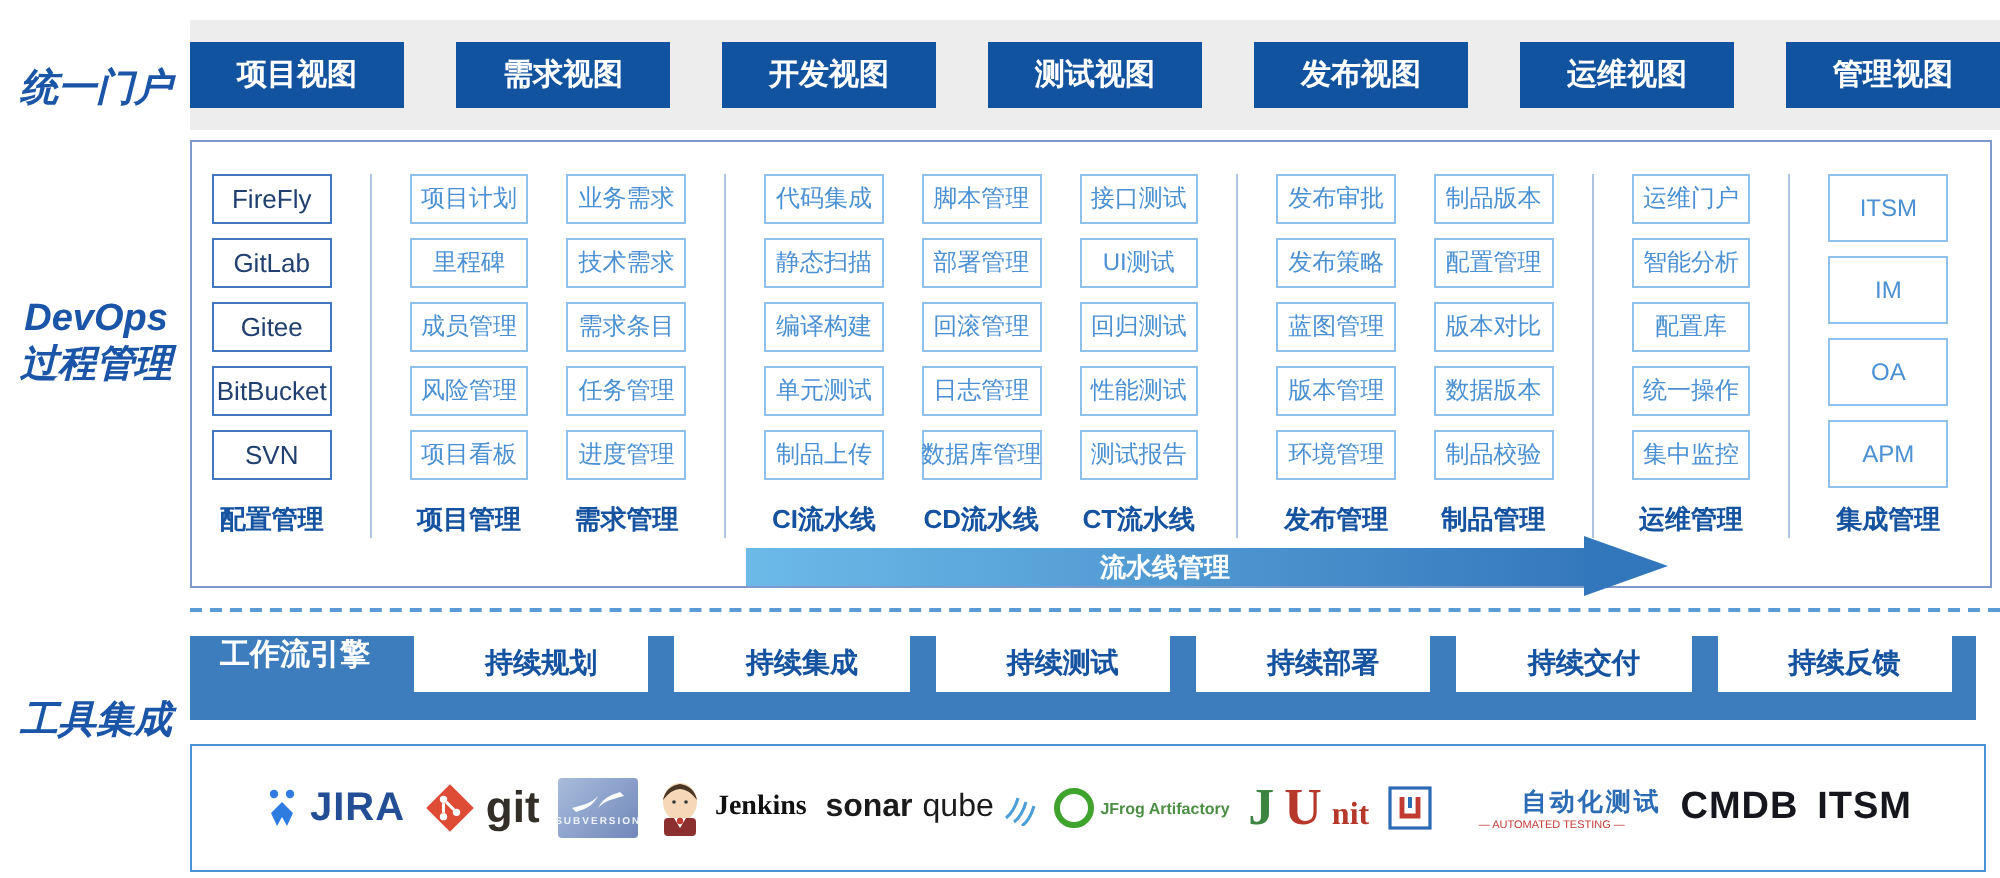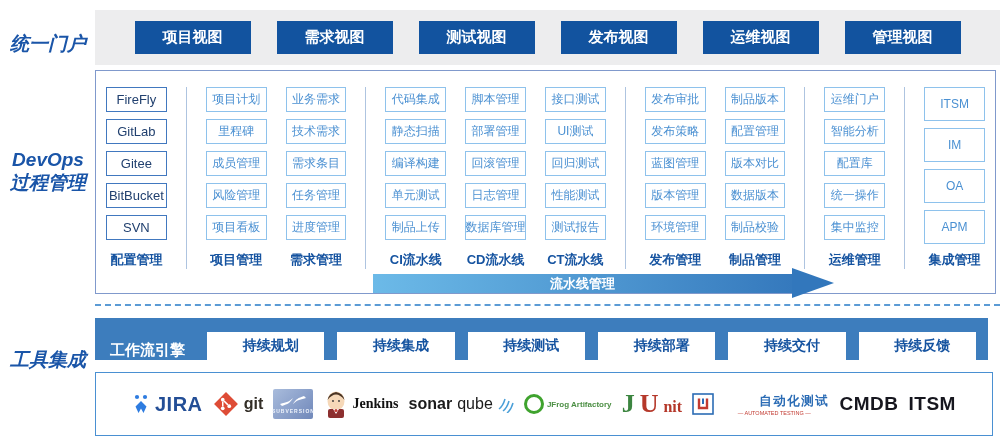--- a/index.html
+++ b/index.html
@@ -15,21 +15,21 @@
 
   
   #portal-band{position:absolute;left:95px;top:10px;width:905px;height:55px;background:#ededee;
                display:flex;align-items:center;justify-content:center;gap:26px;}
   .view-btn{width:116px;height:33px;background:#12539f;color:#fff;font-size:15px;font-weight:bold;
             display:flex;align-items:center;justify-content:center;cursor:pointer;}
 
   
   #process-box{position:absolute;left:95px;top:70px;width:901px;height:224px;box-sizing:border-box;
                border:1px solid #8099cc;background:#fff;}
-  #process-columns{position:absolute;left:10px;right:10px;top:16px;display:flex;gap:19px;}
+  #process-columns{position:absolute;left:10px;right:21px;top:16px;display:flex;gap:19px;}
   .vdiv{width:1px;background:#aec4e0;align-self:stretch;}
   .proc-col{flex:1;display:flex;flex-direction:column;min-width:0;}
   .box-list{display:flex;flex-direction:column;gap:7px;height:157px;}
   .proc-box{height:25px;box-sizing:border-box;border:1px solid #8ec2ec;color:#4a90d2;font-size:12px;
             display:flex;align-items:center;justify-content:center;white-space:nowrap;background:#fff;cursor:pointer;}
   .proc-box.tool{border-color:#4178bf;color:#21406f;font-size:13px;}
   .box-list.tall .proc-box{height:34px;}
   .col-label{margin-top:7px;text-align:center;color:#1553a0;font-weight:bold;font-size:13px;white-space:nowrap;}
 
   
@@ -39,33 +39,33 @@
                        border-top:15px solid transparent;border-bottom:15px solid transparent;
                        border-left:42px solid #3277bc;}
   #pipeline-arrow-label{position:absolute;left:277px;top:203px;width:419px;height:19px;line-height:19px;
                         text-align:center;color:#fff;font-weight:bold;font-size:13px;}
 
   
   #dashed-sep{position:absolute;left:95px;top:304px;width:905px;border-top:2px dashed #5b9bd5;}
 
   
   #workflow-bar{position:absolute;left:95px;top:318px;width:893px;height:42px;background:#3d7dbd;
-                display:flex;align-items:flex-end;box-sizing:border-box;padding:0 12px 0 15px;gap:13px;}
+                display:flex;align-items:flex-start;box-sizing:border-box;padding:0 12px 0 15px;gap:13px;}
   #workflow-engine-label{color:#fff;font-weight:bold;font-size:15px;flex:none;width:84px;}
   #workflow-stages{flex:1;display:flex;gap:13px;}
   .stage-btn{flex:1;height:28px;background:#fff;color:#1553a0;font-weight:bold;font-size:14px;
              display:flex;align-items:center;justify-content:center;cursor:pointer;padding-left:10px;}
 
   
   #logo-box{position:absolute;left:95px;top:372px;width:898px;height:64px;box-sizing:border-box;
             border:1px solid #4a90d2;background:#fff;display:flex;align-items:center;
             justify-content:space-between;padding:0 36px;}
   .logo{display:flex;align-items:center;gap:5px;white-space:nowrap;}
   .jira-text{font-size:20px;font-weight:800;color:#234e96;letter-spacing:0.5px;}
-  .git-text{font-size:16px;font-weight:800;color:#332e27;}
+  .git-text{font-size:22px;font-weight:800;color:#332e27;}
   .svn-rect{width:40px;height:30px;background:linear-gradient(135deg,#a9bcdc,#7088ba);border-radius:2px;
             display:flex;flex-direction:column;align-items:center;justify-content:center;}
   .svn-text{font-size:5px;color:#eef3fb;letter-spacing:1px;font-weight:bold;}
   .jenkins-text{font-family:"Liberation Serif","DejaVu Serif",serif;font-weight:bold;font-size:14px;color:#111;}
   .sq-bold{font-size:16px;font-weight:800;color:#1b1b1b;}
   .sq-light{font-size:16px;font-weight:400;color:#1b1b1b;}
   .jfrog{display:flex;flex-direction:row;align-items:center;gap:3px;}
   .jfrog-ring{width:14px;height:14px;border:3px solid #3fa32e;border-radius:50%;}
   .jfrog-text{font-size:8px;font-weight:bold;color:#4c8f44;}
   .junit{font-family:"Liberation Serif","DejaVu Serif",serif;display:flex;align-items:baseline;}
@@ -79,20 +79,21 @@
 </style>
 </head>
 <body>
 
 <div id="app">
 
   <div class="side-label" id="portal-label">统一门户</div>
   <div id="portal-band">
       <div class="view-btn">项目视图</div>
       <div class="view-btn">需求视图</div>
+      <div class="view-btn">开发视图</div>
       <div class="view-btn">测试视图</div>
       <div class="view-btn">发布视图</div>
       <div class="view-btn">运维视图</div>
       <div class="view-btn">管理视图</div>
     </div>
 
   <div class="side-label" id="process-label">
     <div>DevOps</div>
     <div>过程管理</div>
   </div>

